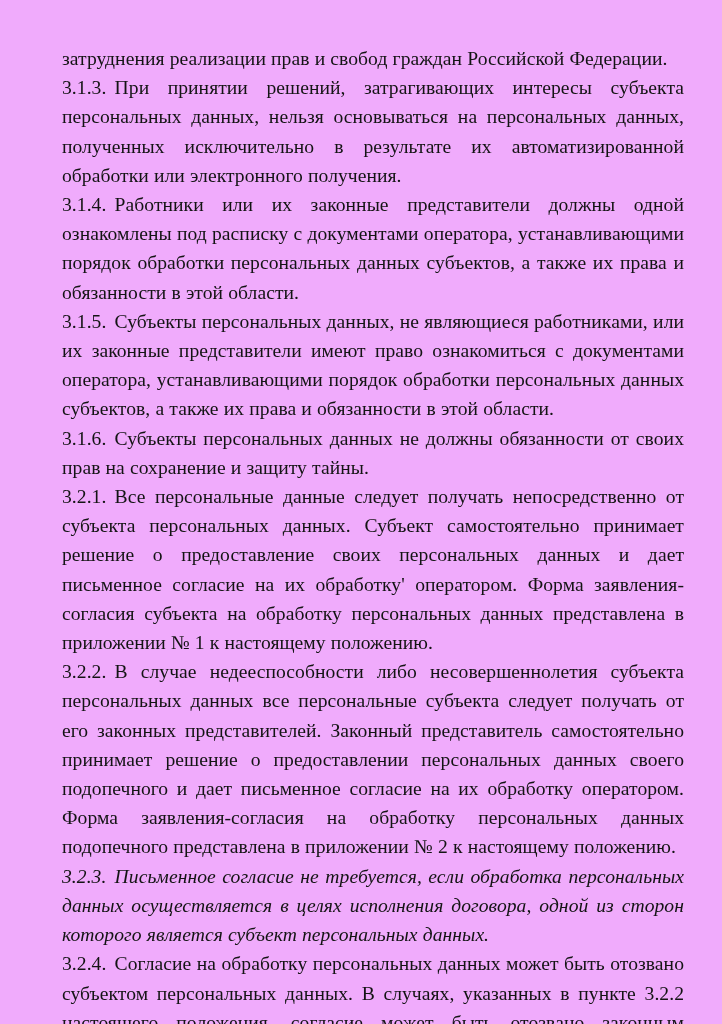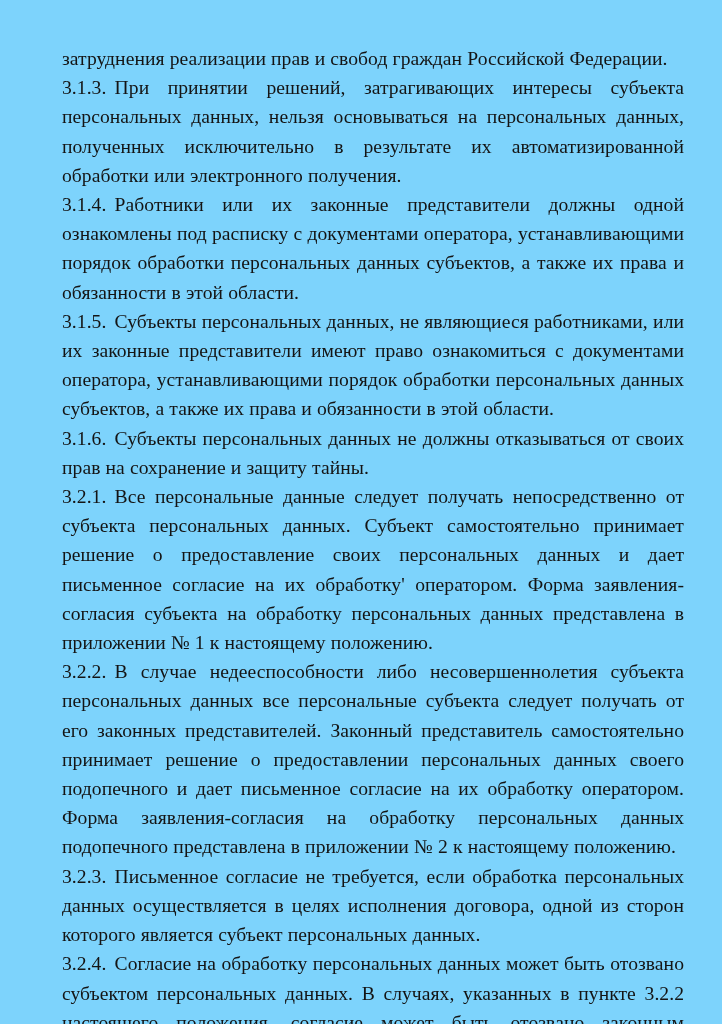--- a/index.html
+++ b/index.html
@@ -49,26 +49,26 @@
     white-space: nowrap;
   }
   .gap {
     display: inline-block;
     width: 0.42em;
   }
 </style>
 </head>
 <body style="background: rgb(253, 253, 253);">
 
-<div class="page" style="background: #7dd3fc;">
+<div class="page" style="background: #f0abfc;">
   <div class="text-column" id="text-column">
 
   <p class="para" style="color: rgb(20, 20, 20);"><span>затруднения реализации прав и свобод граждан Российской Федерации.</span></p>
       <p class="para" style="color: rgb(20, 20, 20);"><span class="num">3.1.3.</span><span class="gap"></span><span>При принятии решений, затрагивающих интересы субъекта персональных данных, нельзя основываться на персональных данных, полученных исключительно в результате их автоматизированной обработки или электронного получения.</span></p>
       <p class="para" style="color: rgb(20, 20, 20);"><span class="num">3.1.4.</span><span class="gap"></span><span>Работники или их законные представители должны одной ознакомлены под расписку с документами оператора, устанавливающими порядок обработки персональных данных субъектов, а также их права и обязанности в этой области.</span></p>
       <p class="para" style="color: rgb(20, 20, 20);"><span class="num">3.1.5.</span><span class="gap"></span><span>Субъекты персональных данных, не являющиеся работниками, или их законные представители имеют право ознакомиться с документами оператора, устанавливающими порядок обработки персональных данных субъектов, а также их права и обязанности в этой области.</span></p>
-      <p class="para" style="color: rgb(20, 20, 20);"><span class="num">3.1.6.</span><span class="gap"></span><span>Субъекты персональных данных не должны отказываться от своих прав на сохранение и защиту тайны.</span></p>
+      <p class="para" style="color: rgb(20, 20, 20);"><span class="num">3.1.6.</span><span class="gap"></span><span>Субъекты персональных данных не должны обязанности от своих прав на сохранение и защиту тайны.</span></p>
       <p class="para" style="color: rgb(20, 20, 20);"><span class="num">3.2.1.</span><span class="gap"></span><span>Все персональные данные следует получать непосредственно от субъекта персональных данных. Субъект самостоятельно принимает решение о предоставление своих персональных данных и дает письменное согласие на их обработку' оператором. Форма заявления-согласия субъекта на обработку персональных данных представлена в приложении № 1 к настоящему положению.</span></p>
       <p class="para" style="color: rgb(20, 20, 20);"><span class="num">3.2.2.</span><span class="gap"></span><span>В случае недееспособности либо несовершеннолетия субъекта персональных данных все персональные субъекта следует получать от его законных представителей. Законный представитель самостоятельно принимает решение о предоставлении персональных данных своего подопечного и дает письменное согласие на их обработку оператором. Форма заявления-согласия на обработку персональных данных подопечного представлена в приложении № 2 к настоящему положению.</span></p>
-      <p class="para" style="color: rgb(20, 20, 20);"><span class="num">3.2.3.</span><span class="gap"></span><span>Письменное согласие не требуется, если обработка персональных данных осуществляется в целях исполнения договора, одной из сторон которого является субъект персональных данных.</span></p>
+      <p class="para" style="color: rgb(20, 20, 20); font-style: italic;"><span class="num">3.2.3.</span><span class="gap"></span><span>Письменное согласие не требуется, если обработка персональных данных осуществляется в целях исполнения договора, одной из сторон которого является субъект персональных данных.</span></p>
       <p class="para" style="color: rgb(20, 20, 20);"><span class="num">3.2.4.</span><span class="gap"></span><span>Согласие на обработку персональных данных может быть отозвано субъектом персональных данных. В случаях, указанных в пункте 3.2.2 настоящего положения, согласие может быть отозвано законным представителем субъекта персональных данных. Форма</span></p>
     </div>
 </div>
 
 </body></html>

